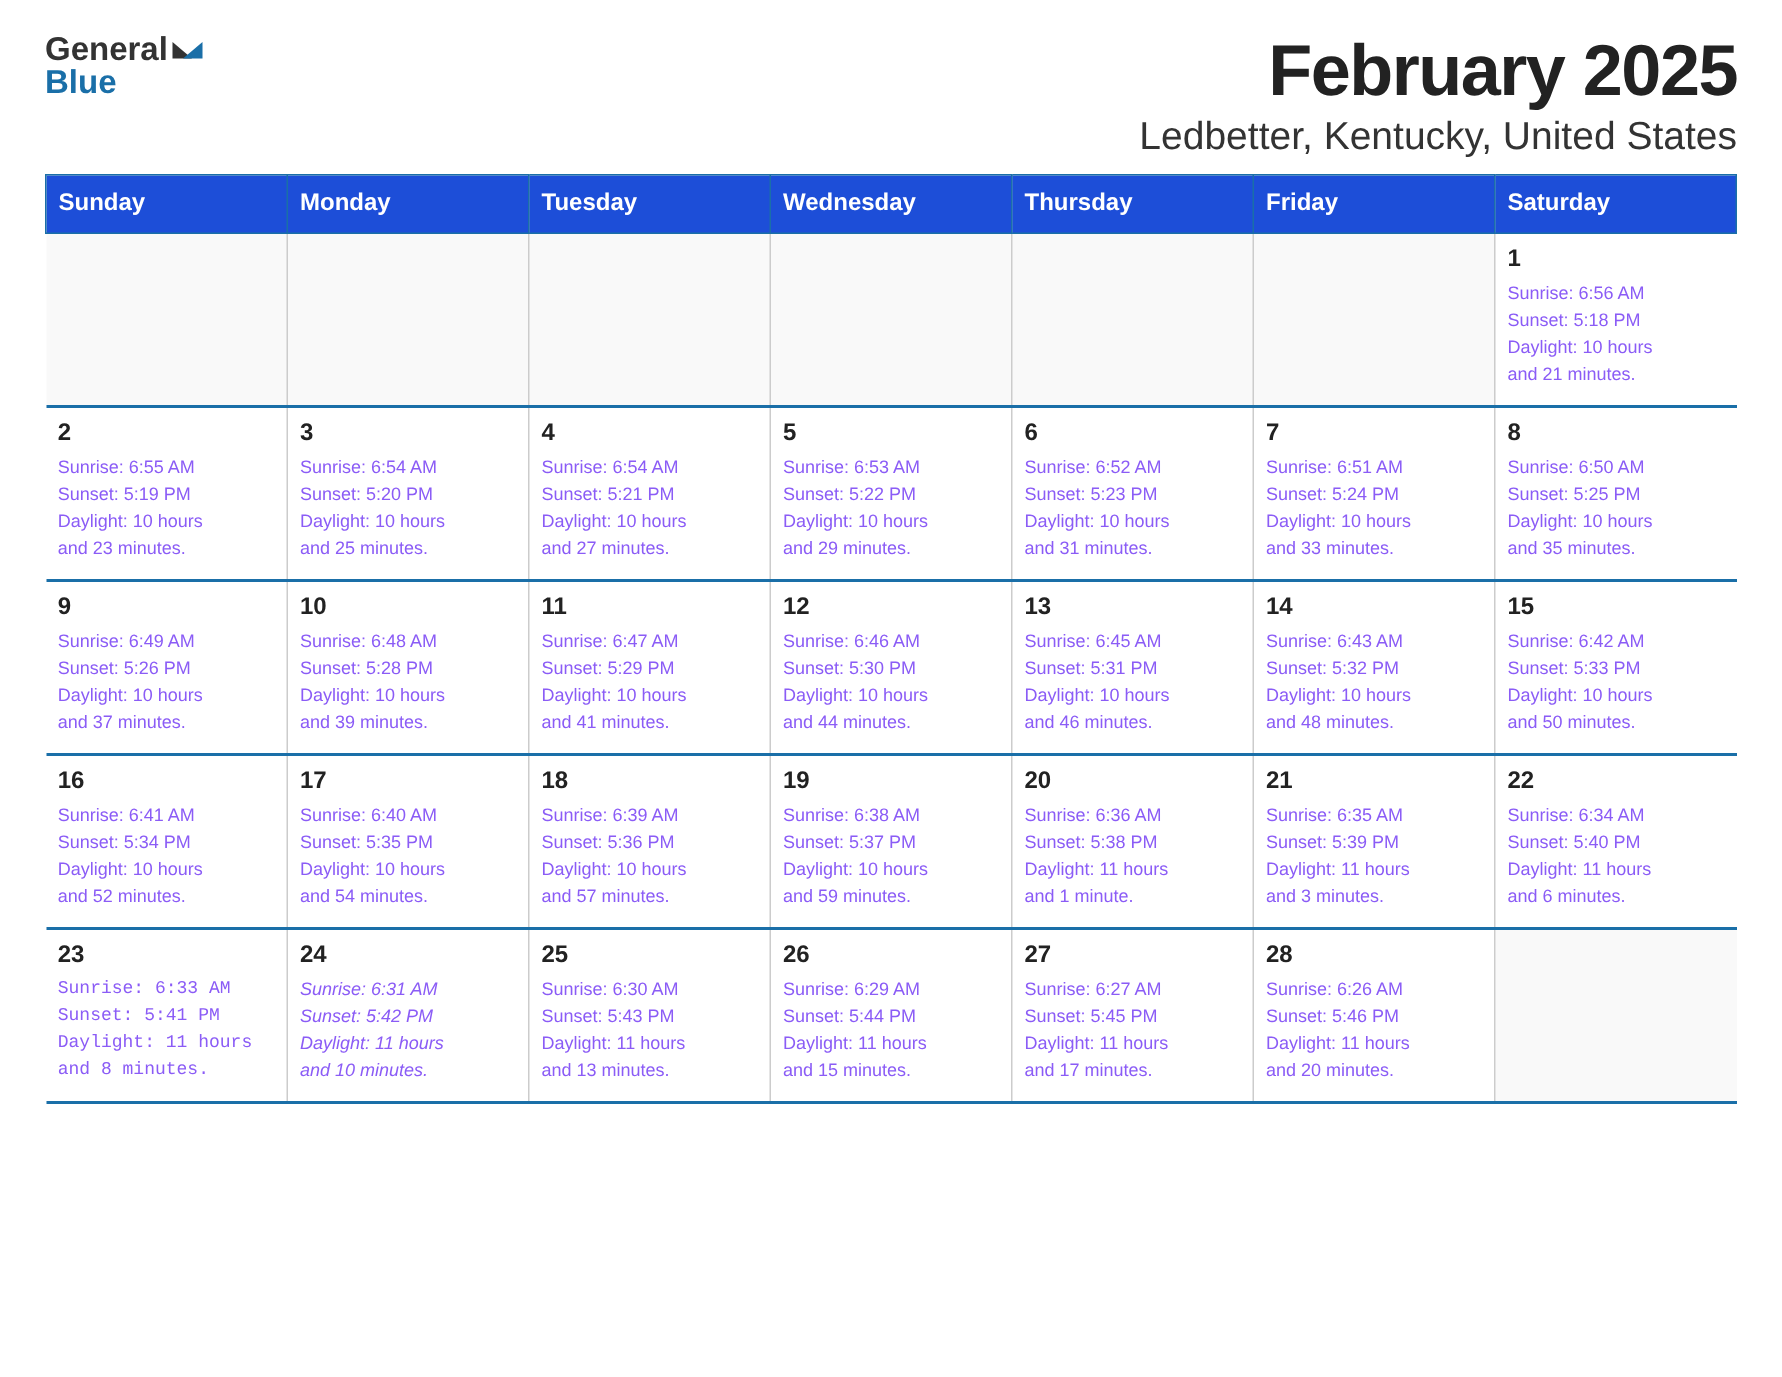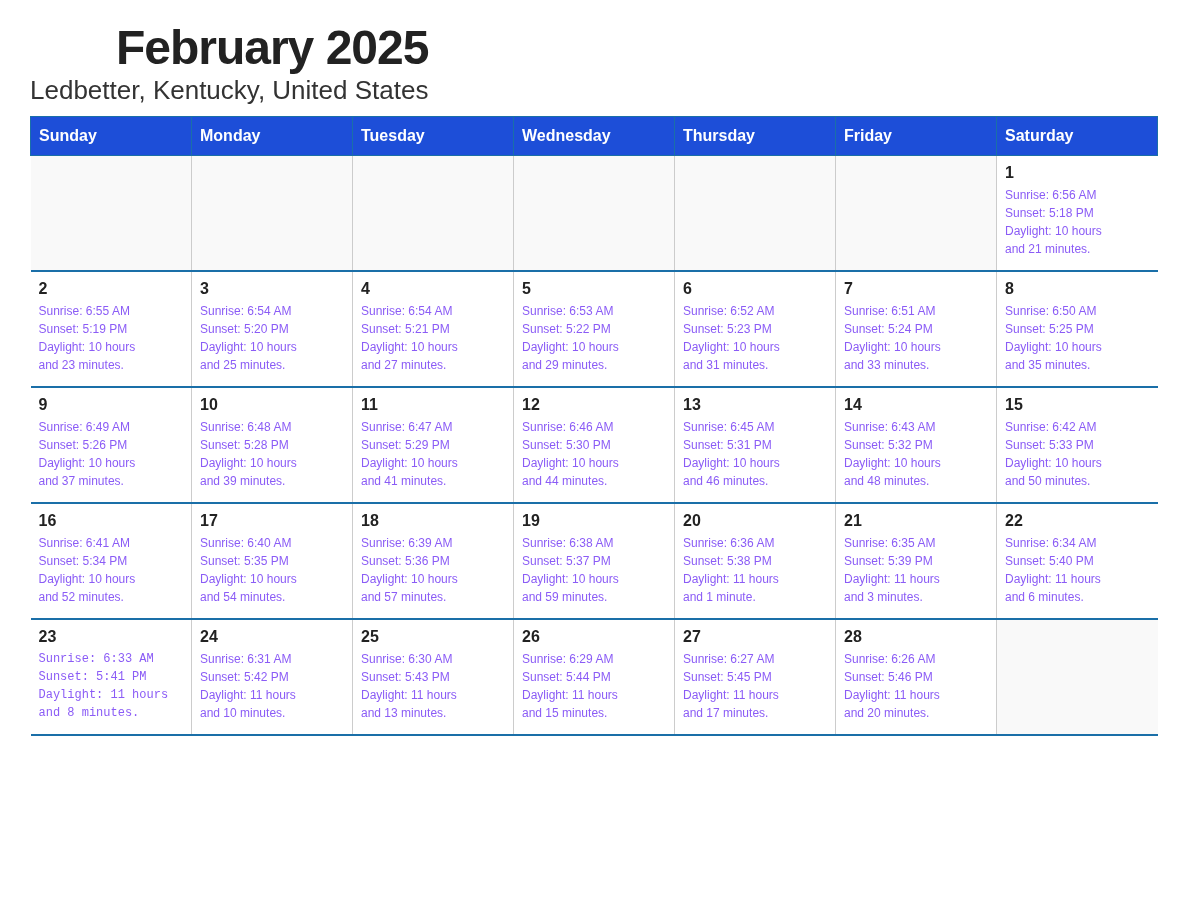--- a/index.html
+++ b/index.html
@@ -116,20 +116,30 @@
       border-style: solid;
       border-width: 11px 13px 0 0;
       border-color: transparent #1a6fa8 transparent transparent;
       margin-left: -6px;
     }
   </style>
 </head>
 <body>
 
 <div class="header">
+  <div class="logo">
+    <div class="logo-line1">
+      <span class="logo-text-general">General</span>
+      <span class="logo-arrow-shape">
+        <span class="arrow-dark"></span>
+        <span class="arrow-blue"></span>
+      </span>
+    </div>
+    <div class="logo-text-blue">Blue</div>
+  </div>
   <div class="title-block">
     <h1>February 2025</h1>
     <h2>Ledbetter, Kentucky, United States</h2>
   </div>
 </div>
 
 <table class="calendar">
   <thead>
     <tr>
     <th>Sunday</th>
@@ -313,21 +323,21 @@
       <tr>
         <td>
           <span class="day-number">23</span>
           <div class="day-info" style="white-space: pre-line; font-family: Liberation Mono, monospace;">Sunrise: 6:33 AM
 Sunset: 5:41 PM
 Daylight: 11 hours
 and 8 minutes.</div>
         </td>
         <td>
           <span class="day-number">24</span>
-          <div class="day-info" style="white-space: pre-line;">Sunrise: 6:31 AM
+          <div class="day-info" style="white-space: pre-line; font-style: italic;">Sunrise: 6:31 AM
 Sunset: 5:42 PM
 Daylight: 11 hours
 and 10 minutes.</div>
         </td>
         <td>
           <span class="day-number">25</span>
           <div class="day-info" style="white-space: pre-line;">Sunrise: 6:30 AM
 Sunset: 5:43 PM
 Daylight: 11 hours
 and 13 minutes.</div>

